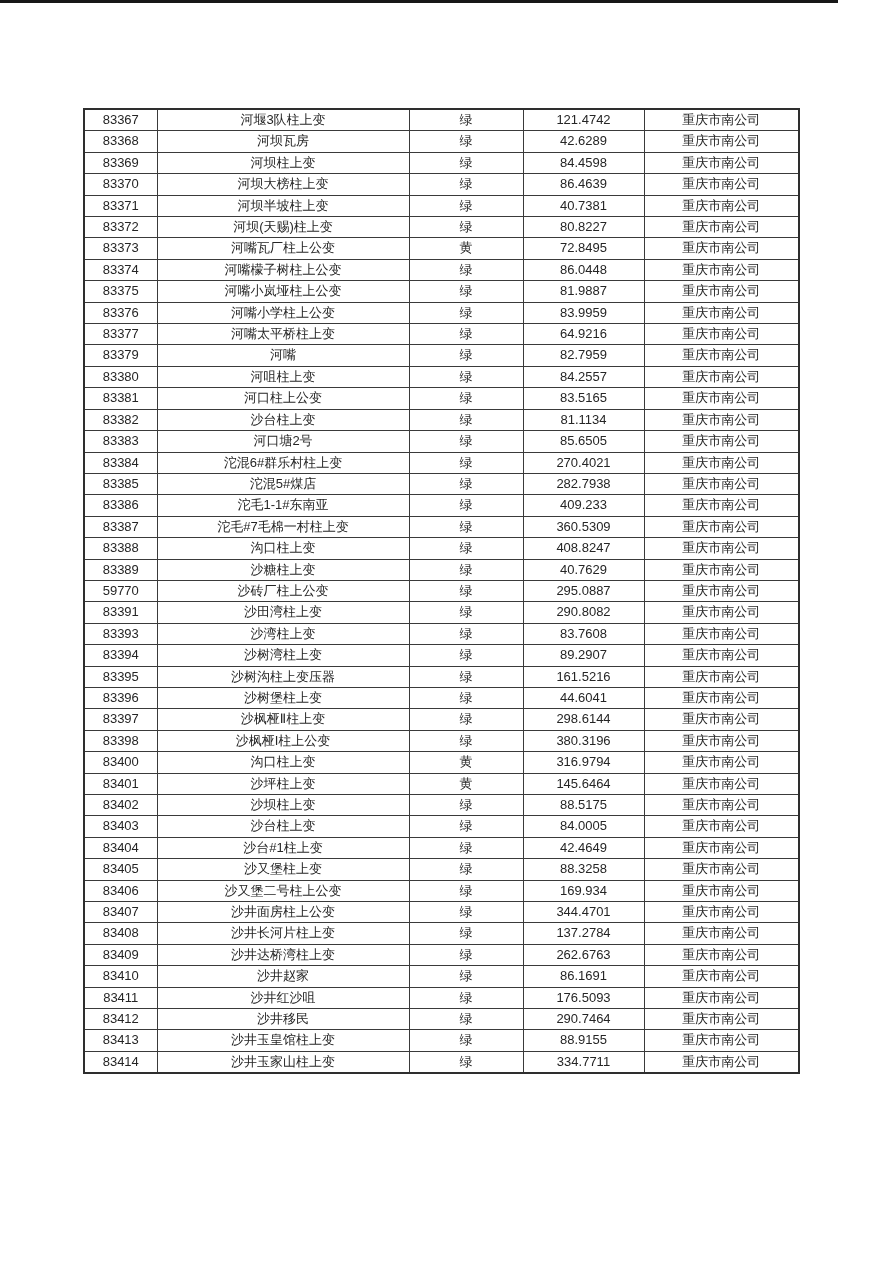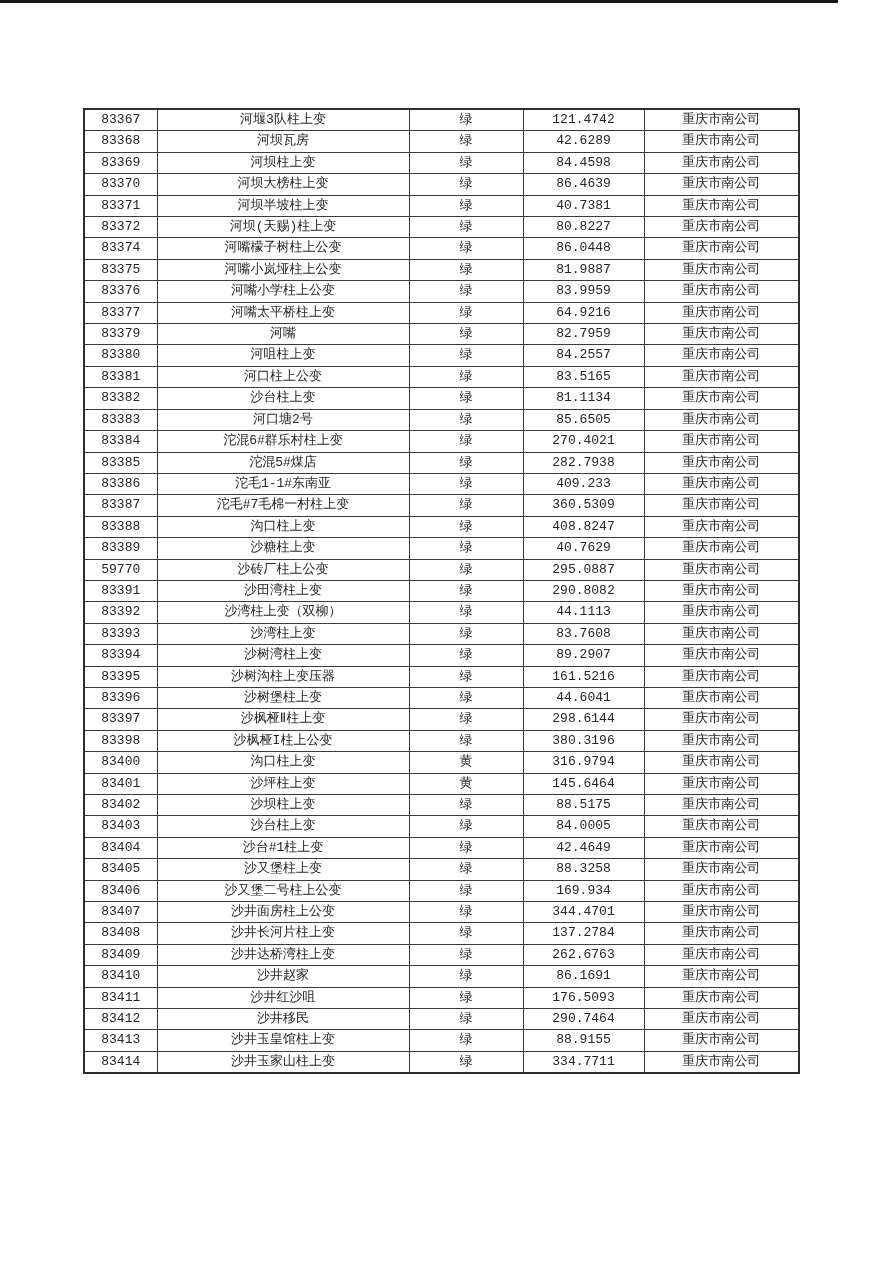--- a/index.html
+++ b/index.html
@@ -6,21 +6,21 @@
     margin: 0;
     padding: 0;
     background: #fdfdfd;
   }
   .page {
     position: relative;
     width: 892px;
     height: 1262px;
     background: #ffffff;
     overflow: hidden;
-    font-family: Liberation Mono, monospace;
+    font-family: Liberation Sans, sans-serif;
   }
   .top-bar {
     position: absolute;
     left: 0;
     top: 0;
     width: 838px;
     height: 3px;
     background: #171717;
   }
   table.data-table {
@@ -101,20 +101,27 @@
           <td>重庆市南公司</td>
         </tr>
         <tr>
           <td>83372</td>
           <td>河坝(天赐)柱上变</td>
           <td>绿</td>
           <td>80.8227</td>
           <td>重庆市南公司</td>
         </tr>
         <tr>
+          <td>83373</td>
+          <td>河嘴瓦厂柱上公变</td>
+          <td>黄</td>
+          <td>72.8495</td>
+          <td>重庆市南公司</td>
+        </tr>
+        <tr>
           <td>83374</td>
           <td>河嘴檬子树柱上公变</td>
           <td>绿</td>
           <td>86.0448</td>
           <td>重庆市南公司</td>
         </tr>
         <tr>
           <td>83375</td>
           <td>河嘴小岚垭柱上公变</td>
           <td>绿</td>
@@ -217,27 +224,20 @@
           <td>沙砖厂柱上公变</td>
           <td>绿</td>
           <td>295.0887</td>
           <td>重庆市南公司</td>
         </tr>
         <tr>
           <td>83391</td>
           <td>沙田湾柱上变</td>
           <td>绿</td>
           <td>290.8082</td>
-          <td>重庆市南公司</td>
-        </tr>
-        <tr>
-          <td>83392</td>
-          <td>沙湾柱上变（双柳）</td>
-          <td>绿</td>
-          <td>44.1113</td>
           <td>重庆市南公司</td>
         </tr>
         <tr>
           <td>83393</td>
           <td>沙湾柱上变</td>
           <td>绿</td>
           <td>83.7608</td>
           <td>重庆市南公司</td>
         </tr>
         <tr>

